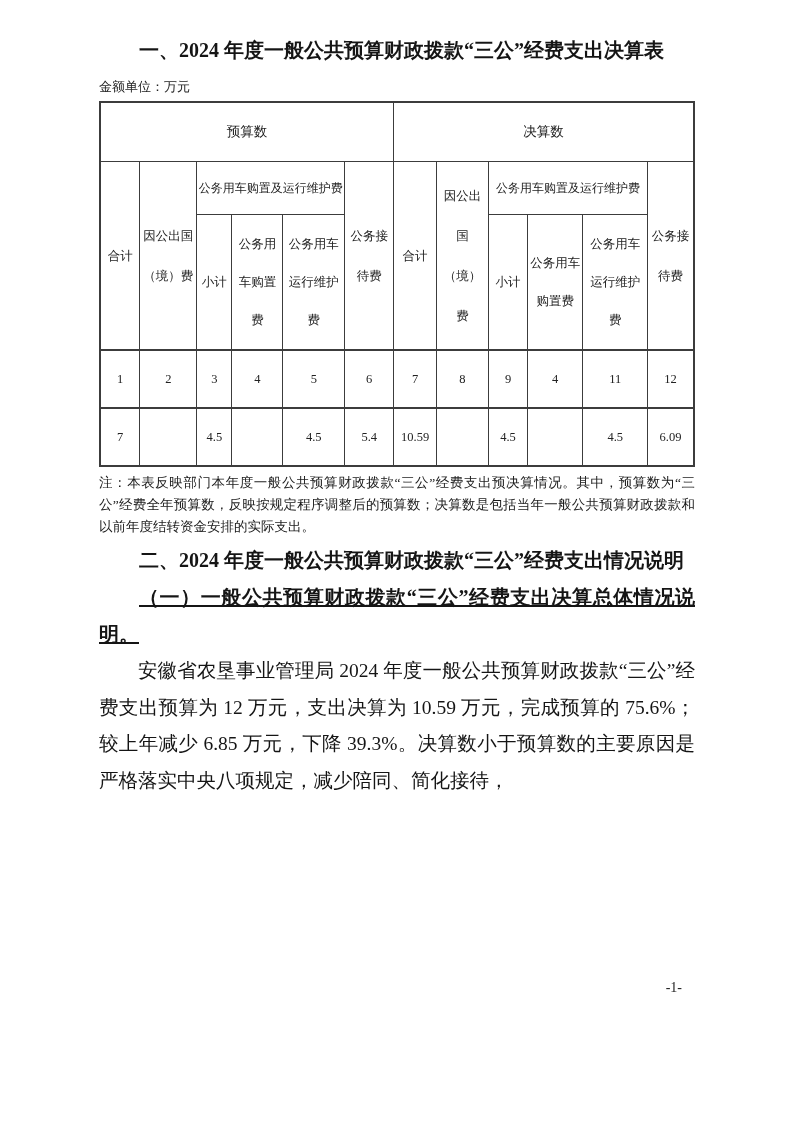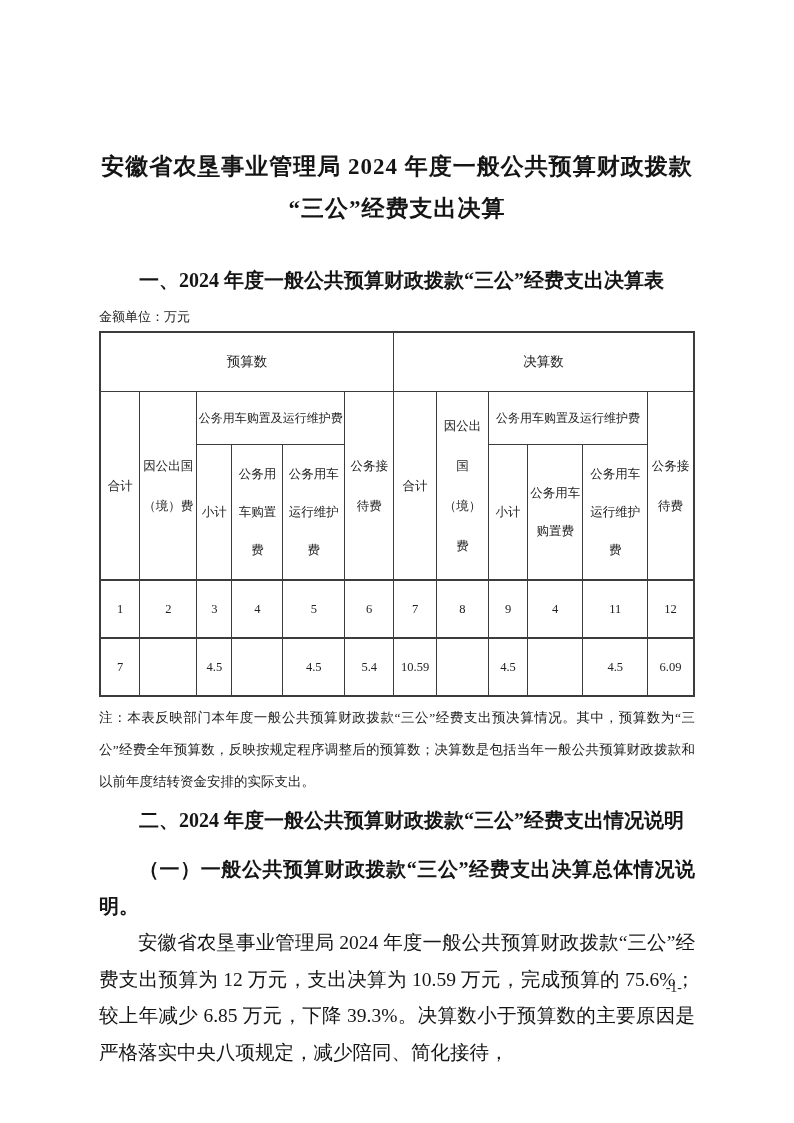--- a/index.html
+++ b/index.html
@@ -57,57 +57,53 @@
   tr.band1 td { height: 38px; font-size: 13.5px; }
   tr.band2 td.group { height: 32px; white-space: nowrap; font-size: 12px; }
   tr.band2 td.tall { line-height: 40px; }
   tr.band3 td { height: 78px; line-height: 38px; }
   tr.idx td { height: 36px; border-top-width: 2px; }
   tr.val td { height: 36px; border-top-width: 2px; }
   td.thick-l { border-left-width: 2px; }
   .note {
     margin-top: 5px;
     font-size: 13.5px;
-    line-height: 32px;
+    line-height: 22px;
     text-align: justify;
     color: #1a1a1a;
   }
   .h2, .h3 {
     margin-top: 4px;
     font-size: 20px;
     font-weight: 700;
     line-height: 37px;
     text-indent: 2em;
     text-align: justify;
   }
-  .h3 { margin-top: 12px; }
+  .h3 { margin-top: 0; text-decoration: underline; }
   .para {
     margin-top: 0;
     font-size: 19.5px;
     line-height: 36.5px;
     text-indent: 2em;
     text-align: justify;
   }
   .page-number {
     position: absolute;
     top: 980px;
     right: 112px;
     font-size: 14px;
     color: #222;
   }
 </style>
 </head>
 <body>
 
 <div class="content">
 
-  <div class="doc-title">
-    <div>安徽省农垦事业管理局 2024 年度一般公共预算财政拨款</div>
-    <div>“三公”经费支出决算</div>
-  </div>
 
   <div class="h1">一、2024 年度一般公共预算财政拨款“三公”经费支出决算表</div>
 
   <div class="unit-label">金额单位：万元</div>
 
   <table class="sangong">
     <colgroup>
       <col style="width:6.7%">
         <col style="width:9.6%">
         <col style="width:5.9%">

